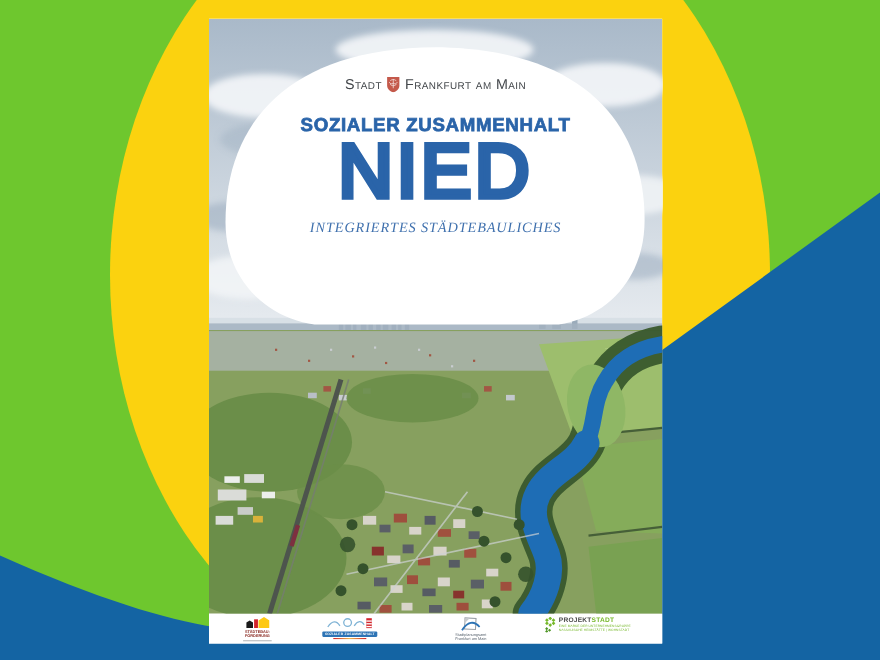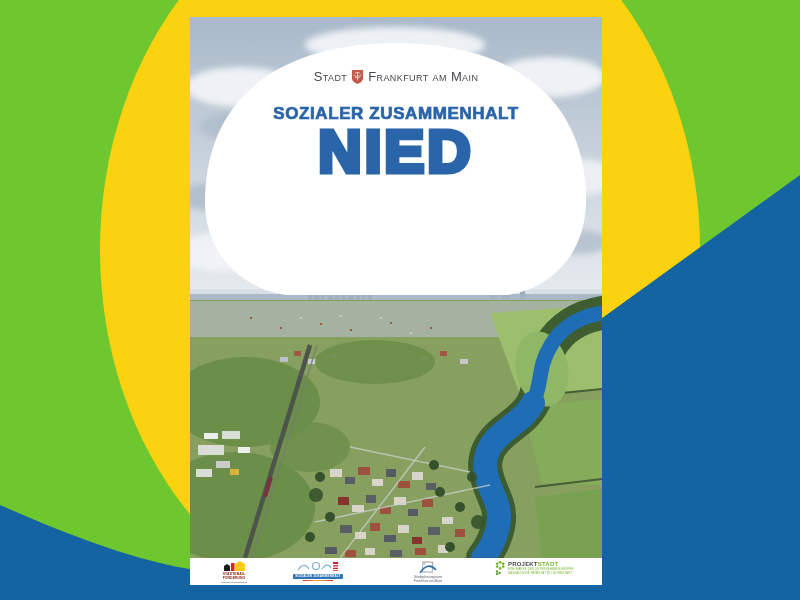--- a/index.html
+++ b/index.html
@@ -10,21 +10,21 @@
   .page{position:absolute;left:190px;top:17px;width:412px;height:568px;
     background:#fff;z-index:1;overflow:hidden;}
   .photo-svg{position:absolute;left:0;top:0;z-index:1;}
   .blob-svg{position:absolute;left:0;top:0;z-index:2;}
   .header{position:absolute;left:0;top:0;width:412px;z-index:3;text-align:center;}
   .brand-row{margin-top:52px;display:flex;align-items:center;justify-content:center;
     gap:4px;color:#43474b;}
   .brand-word{font-variant:small-caps;font-size:13px;letter-spacing:.4px;}
   .kicker{margin-top:20px;font-size:17px;font-weight:bold;letter-spacing:.6px;
     color:var(--title-blue);-webkit-text-stroke:.7px var(--title-blue);}
-  .big-title{margin-top:0;font-size:60px;line-height:.92;font-weight:bold;
+  .big-title{margin-top:0;font-size:69px;line-height:.92;font-weight:normal;
     letter-spacing:3px;color:var(--title-blue);
     -webkit-text-stroke:5px var(--title-blue);}
   .subtitle{margin-top:12px;font-family:"Liberation Serif",serif;font-style:italic;
     font-size:13px;line-height:1.3;letter-spacing:.8px;color:var(--subtitle-blue);}
   
   .footer{position:absolute;left:0;bottom:0;width:412px;height:27px;background:#fff;
     z-index:4;}
   .logo{position:absolute;top:3px;font-size:3.5px;line-height:1.15;}
   .logo-sbf{left:24px;width:40px;text-align:center;color:#8a2a22;font-weight:bold;}
   .logo-sbf .bar{height:1.5px;background:#b7b9bb;margin-top:1.5px;width:26px;margin-left:7px;}
@@ -211,20 +211,21 @@
               <path d="M4,8 C5,10 9,10 10,8"></path>
             <path d="M3,6 C4,8 6,8 7,7"></path>
               <path d="M11,6 C10,8 8,8 7,7"></path>
           </g>
         </svg>
         <span class="brand-word">Frankfurt am Main</span>
       </div>
       <div class="kicker">SOZIALER ZUSAMMENHALT</div>
       <div class="big-title">NIED</div>
       <div class="subtitle">
+        <div>INTEGRIERTES STÄDTEBAULICHES</div>
       </div>
     </div>
 
     <div class="footer">
 
       <div class="logo logo-sbf">
         <svg width="22" height="10" viewBox="0 0 22 10">
           <path d="M1,10 V5 L4,3 L7,5 V10 Z" fill="#1a1a1a"></path>
           <rect x="8" y="2" width="3.5" height="8" fill="#d2232a"></rect>
           <path d="M12,10 V3 L17,0 L22,3 V10 Z" fill="#fdc913"></path>

